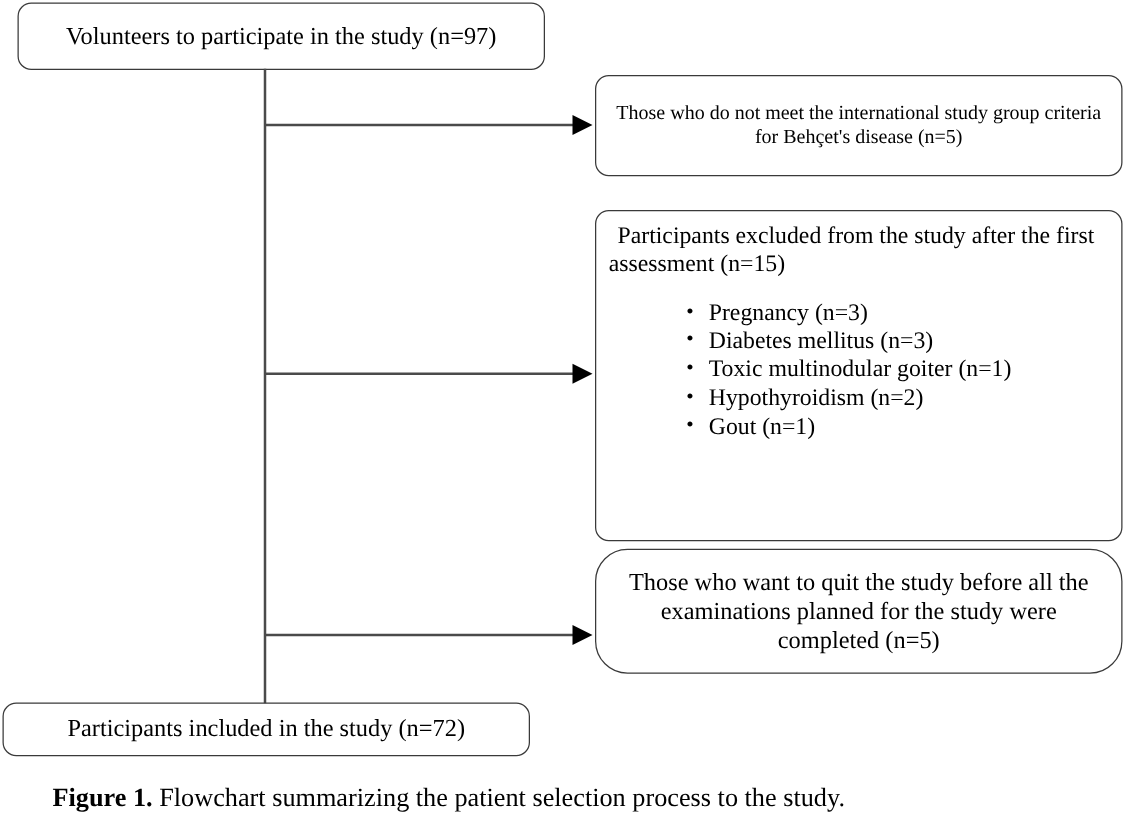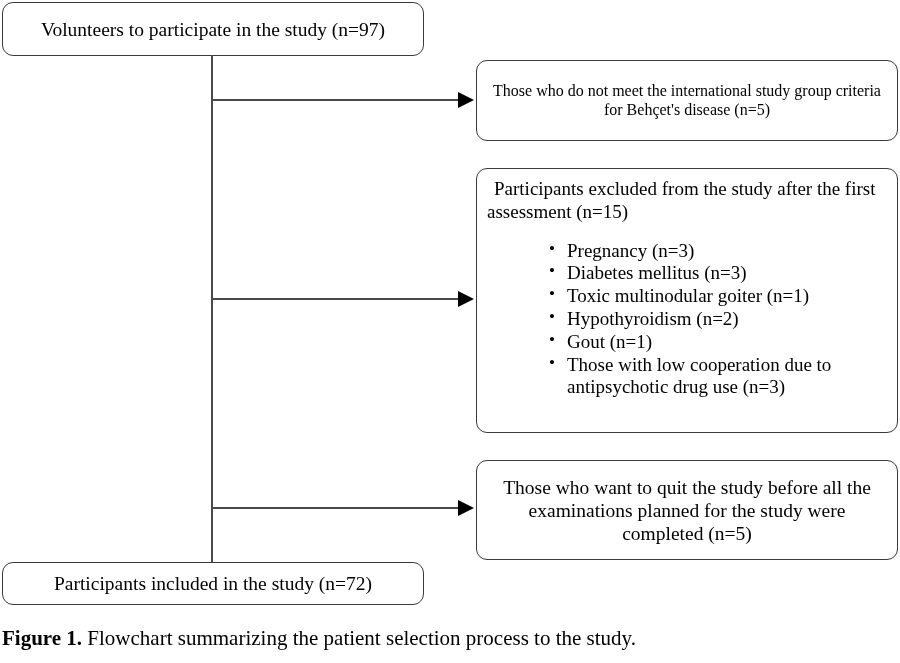--- a/index.html
+++ b/index.html
@@ -40,21 +40,21 @@
   }
 
   .node .node-text {
     display: block;
     padding: 0 10px;
     white-space: pre-line;
   }
 
   
   #node-top {
-    left: 2px;
+    left: 14px;
     top: 2px;
     width: 422px;
     height: 54px;
     font-size: 19.5px;
   }
 
   #node-bottom {
     left: 2px;
     top: 562px;
     width: 422px;
@@ -77,24 +77,25 @@
     width: 422px;
     height: 265px;
     display: block;
     text-align: left;
     padding: 9px 10px 0 10px;
     font-size: 19px;
   }
 
   #node-excl-quit {
     left: 476px;
-    top: 460px;
+    top: 439px;
     width: 422px;
     height: 100px;
     font-size: 19.5px;
+    border-radius: 26px;
   }
 
   
   .excl-heading {
     display: block;
     text-indent: 7px;
     line-height: 1.2;
     margin: 0 0 1px 0;
   }
   ul.excl-list {
@@ -154,20 +155,21 @@
     left: 2px;
     top: 626px;
     width: 896px;
     font-size: 21px;
     line-height: 1.2;
     color: #000000;
     white-space: nowrap;
   }
   #caption .cap-label {
     font-weight: bold;
+    margin-left: 40px;
   }
 </style>
 </head>
 <body>
 
 <div id="figure-root">
 
   <div class="node" id="node-top">
     <span class="node-text">Volunteers to participate in the study (n=97)</span>
   </div>
@@ -188,21 +190,20 @@
   </div>
 
   <div class="node" id="node-excl-assessment">
     <span class="excl-heading">Participants excluded from the study after the first assessment (n=15)</span>
     <ul class="excl-list">
       <li>Pregnancy (n=3)</li>
       <li>Diabetes mellitus (n=3)</li>
       <li>Toxic multinodular goiter (n=1)</li>
       <li>Hypothyroidism (n=2)</li>
       <li>Gout (n=1)</li>
-      <li>Those with low cooperation due to antipsychotic drug use (n=3)</li>
     </ul>
   </div>
 
   <div class="node" id="node-excl-quit">
     <span class="node-text">Those who want to quit the study before all the examinations planned for the study were completed (n=5)</span>
   </div>
 
   <div class="node" id="node-bottom">
     <span class="node-text">Participants included in the study (n=72)</span>
   </div>

